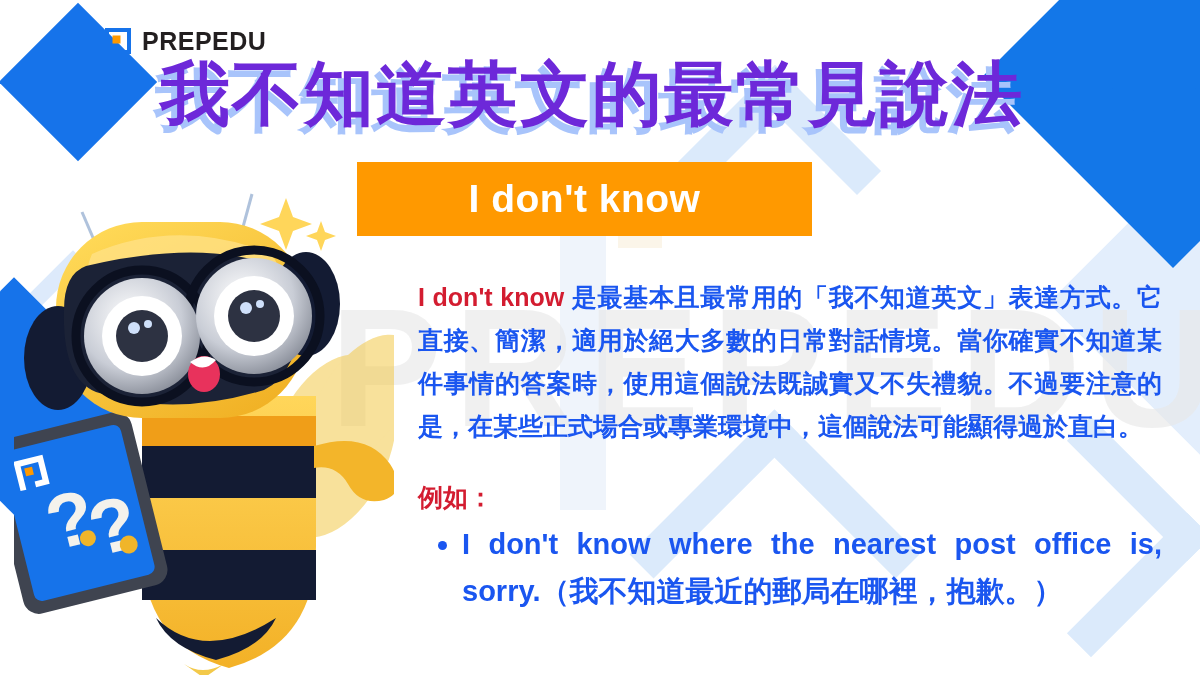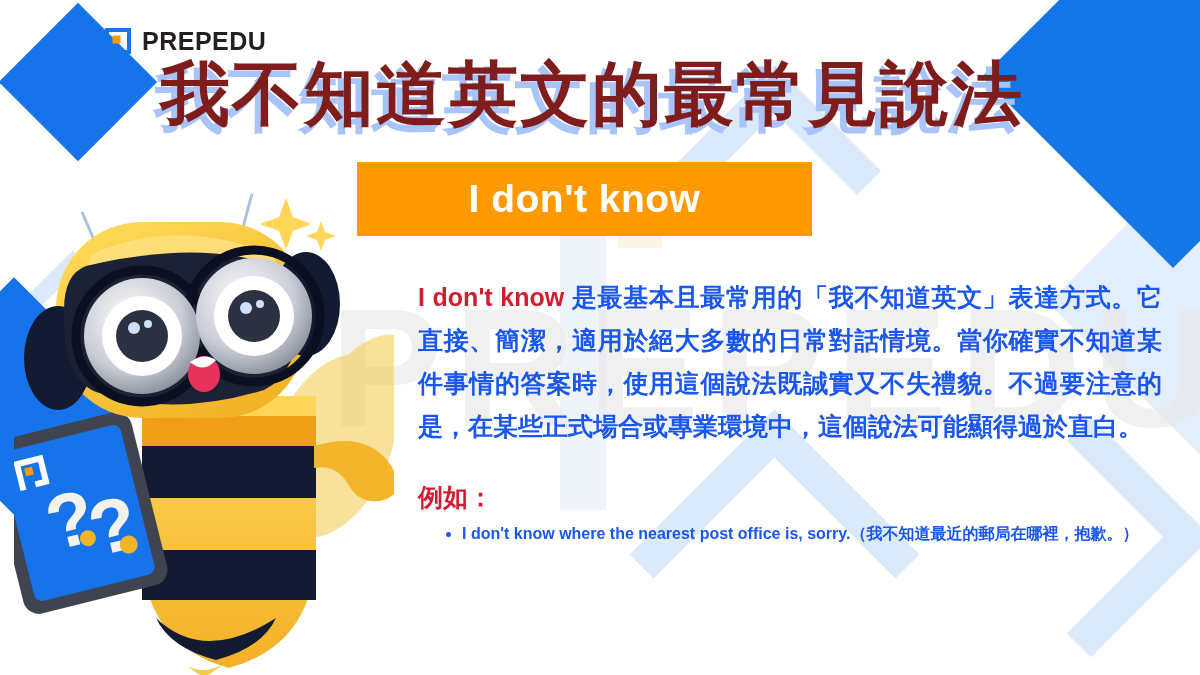--- a/index.html
+++ b/index.html
@@ -65,21 +65,21 @@
   .logo { position:absolute; left:103px; top:26px; display:flex; align-items:center; gap:9px; }
   .logo-mark { width:30px; height:30px; position:relative; }
   .logo-title {
     font-size:25px; font-weight:bold; letter-spacing:.5px; color:#231F20;
     line-height:30px;
   }
 
   
   .headline {
     position:absolute; left:160px; top:52px; width:880px;
-    font-size:70px; font-weight:bold; color:#7f1d1d;
+    font-size:70px; font-weight:bold; color:#6d28d9;
     letter-spacing:2px; line-height:1.22; white-space:nowrap;
     text-shadow:-6px 7px 0 #A8C4FB;
     font-family:"Liberation Sans", sans-serif;
   }
 
   
   .banner {
     position:absolute; left:357px; top:162px; width:455px; height:74px;
     background:#FF9900; display:flex; align-items:center; justify-content:center;
   }
@@ -90,21 +90,21 @@
   
   .copy {
     position:absolute; left:418px; top:276px; width:744px;
     font-size:25px; font-weight:bold; line-height:1.72;
     color:#1A56F0; text-align:justify;
   }
   .copy .hl { color:#D31C30; }
   .eg-label { color:#D31C30; font-weight:bold;margin-top:28px; }
   .bullets { margin:2px 0 0 44px; }
   .bullets li {
-    font-size:16px; font-weight:bold; color:#1A56F0; line-height:1.62;
+    font-size:29px; font-weight:bold; color:#1A56F0; line-height:1.62;
     text-align:justify; list-style:disc;
   }
 
   
   .bee { position:absolute; left:14px; top:178px; width:380px; height:497px; }
   .bee svg { width:100%; height:100%; display:block; }
 </style>
 </head>
 <body>
 

